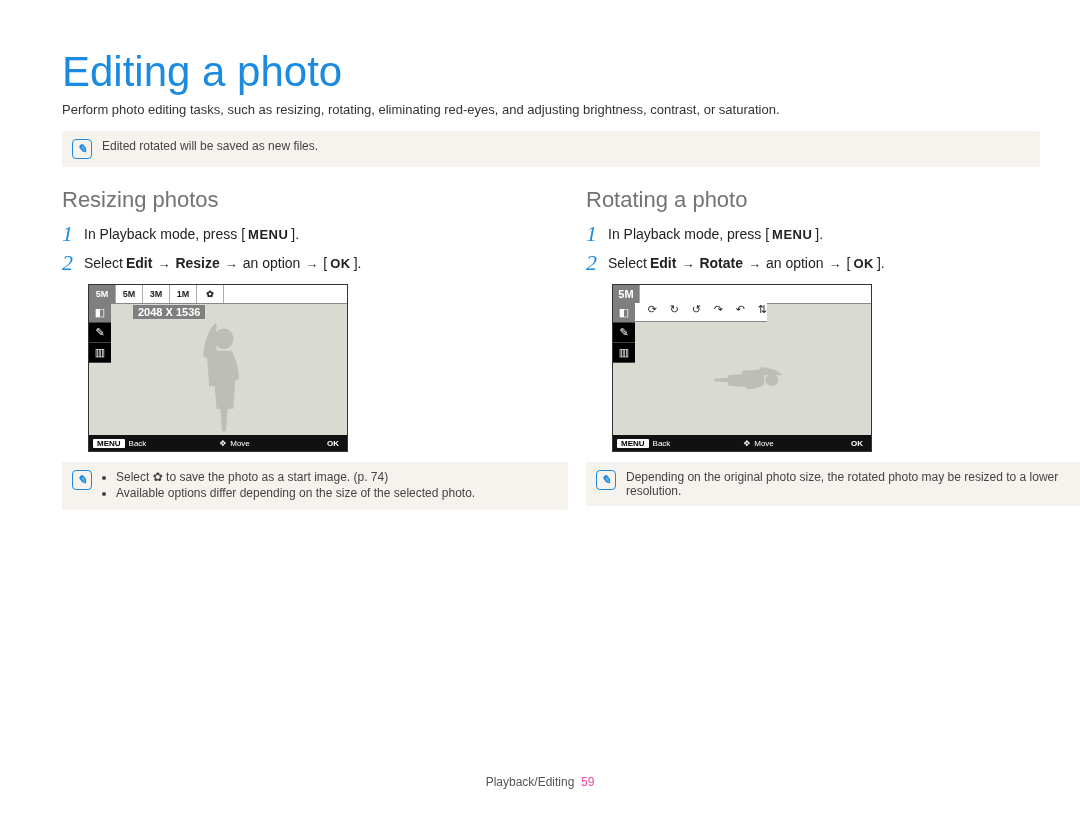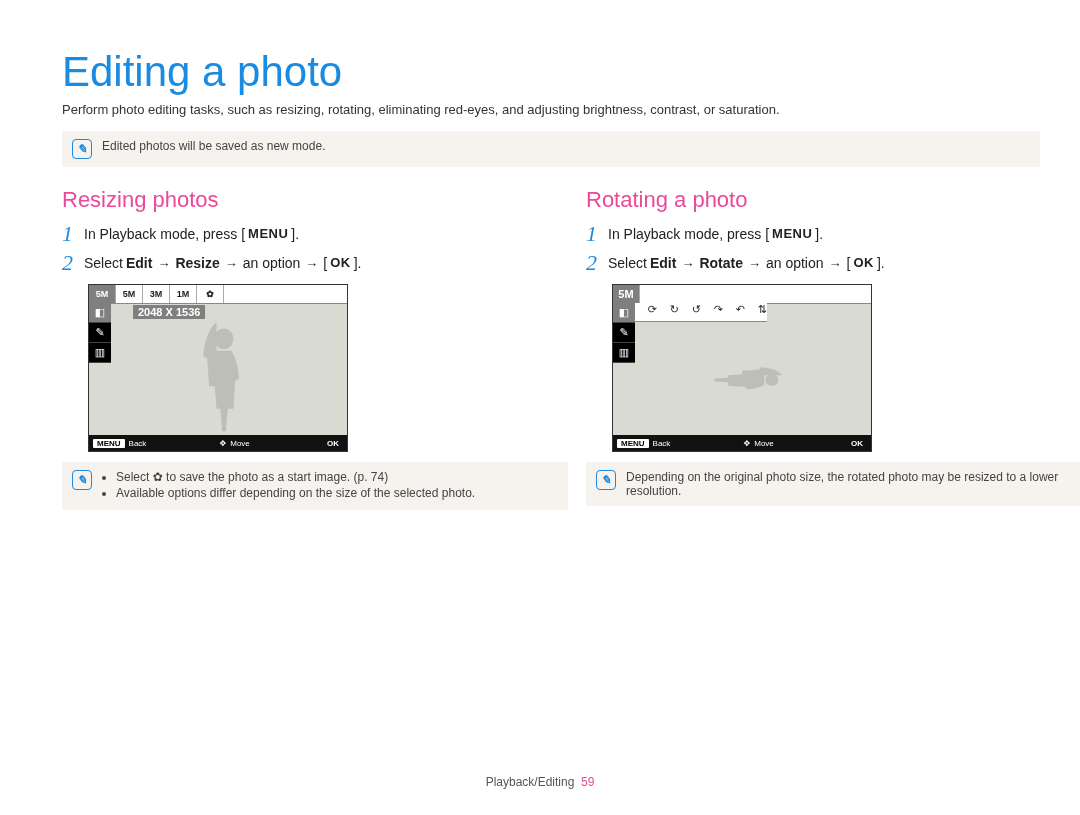--- a/index.html
+++ b/index.html
@@ -57,21 +57,21 @@
     font-weight: bold;
   }
   .columns {
     display: flex;
     gap: 18px;
   }
   .col {
     flex: 0 0 478px;
   }
   .section-title {
-    color: #ec4899;
+    color: #737373;
     font-size: 22px;
     font-weight: 400;
     margin: 0 0 8px 0;
   }
   .step {
     display: flex;
     align-items: center;
     margin: 3px 0;
     font-size: 14px;
     min-height: 24px;
@@ -79,21 +79,21 @@
   .step-num {
     color: #1a8be0;
     font-style: italic;
     font-size: 22px;
     width: 22px;
     flex-shrink: 0;
     font-family: Georgia, serif;
   }
   .step-content {
     display: flex;
-    align-items: flex-start;
+    align-items: flex-end;
     flex-wrap: wrap;
     gap: 3px;
   }
   .bold { font-weight: bold; }
   .arrow { font-size: 13px; margin: 0 2px; }
   .kw {
     font-weight: bold;
     font-size: 13px;
     letter-spacing: 0.5px;
   }
@@ -177,21 +177,21 @@
 </head>
 <body>
 
 <div class="page">
 
   <h1 class="page-title">Editing a photo</h1>
   <div class="intro">Perform photo editing tasks, such as resizing, rotating, eliminating red-eyes, and adjusting brightness, contrast, or saturation.</div>
 
   <div class="note-box" style="width:958px;">
     <div class="note-icon">✎</div>
-    <div>Edited photos will be saved as new mode.</div>
+    <div>Edited rotated will be saved as new files.</div>
   </div>
 
   <div class="columns">
 
     <div class="col">
       <div class="section-title">Resizing photos</div>
 
       <div class="step">
         <div class="step-num">1</div>
         <div class="step-content">

